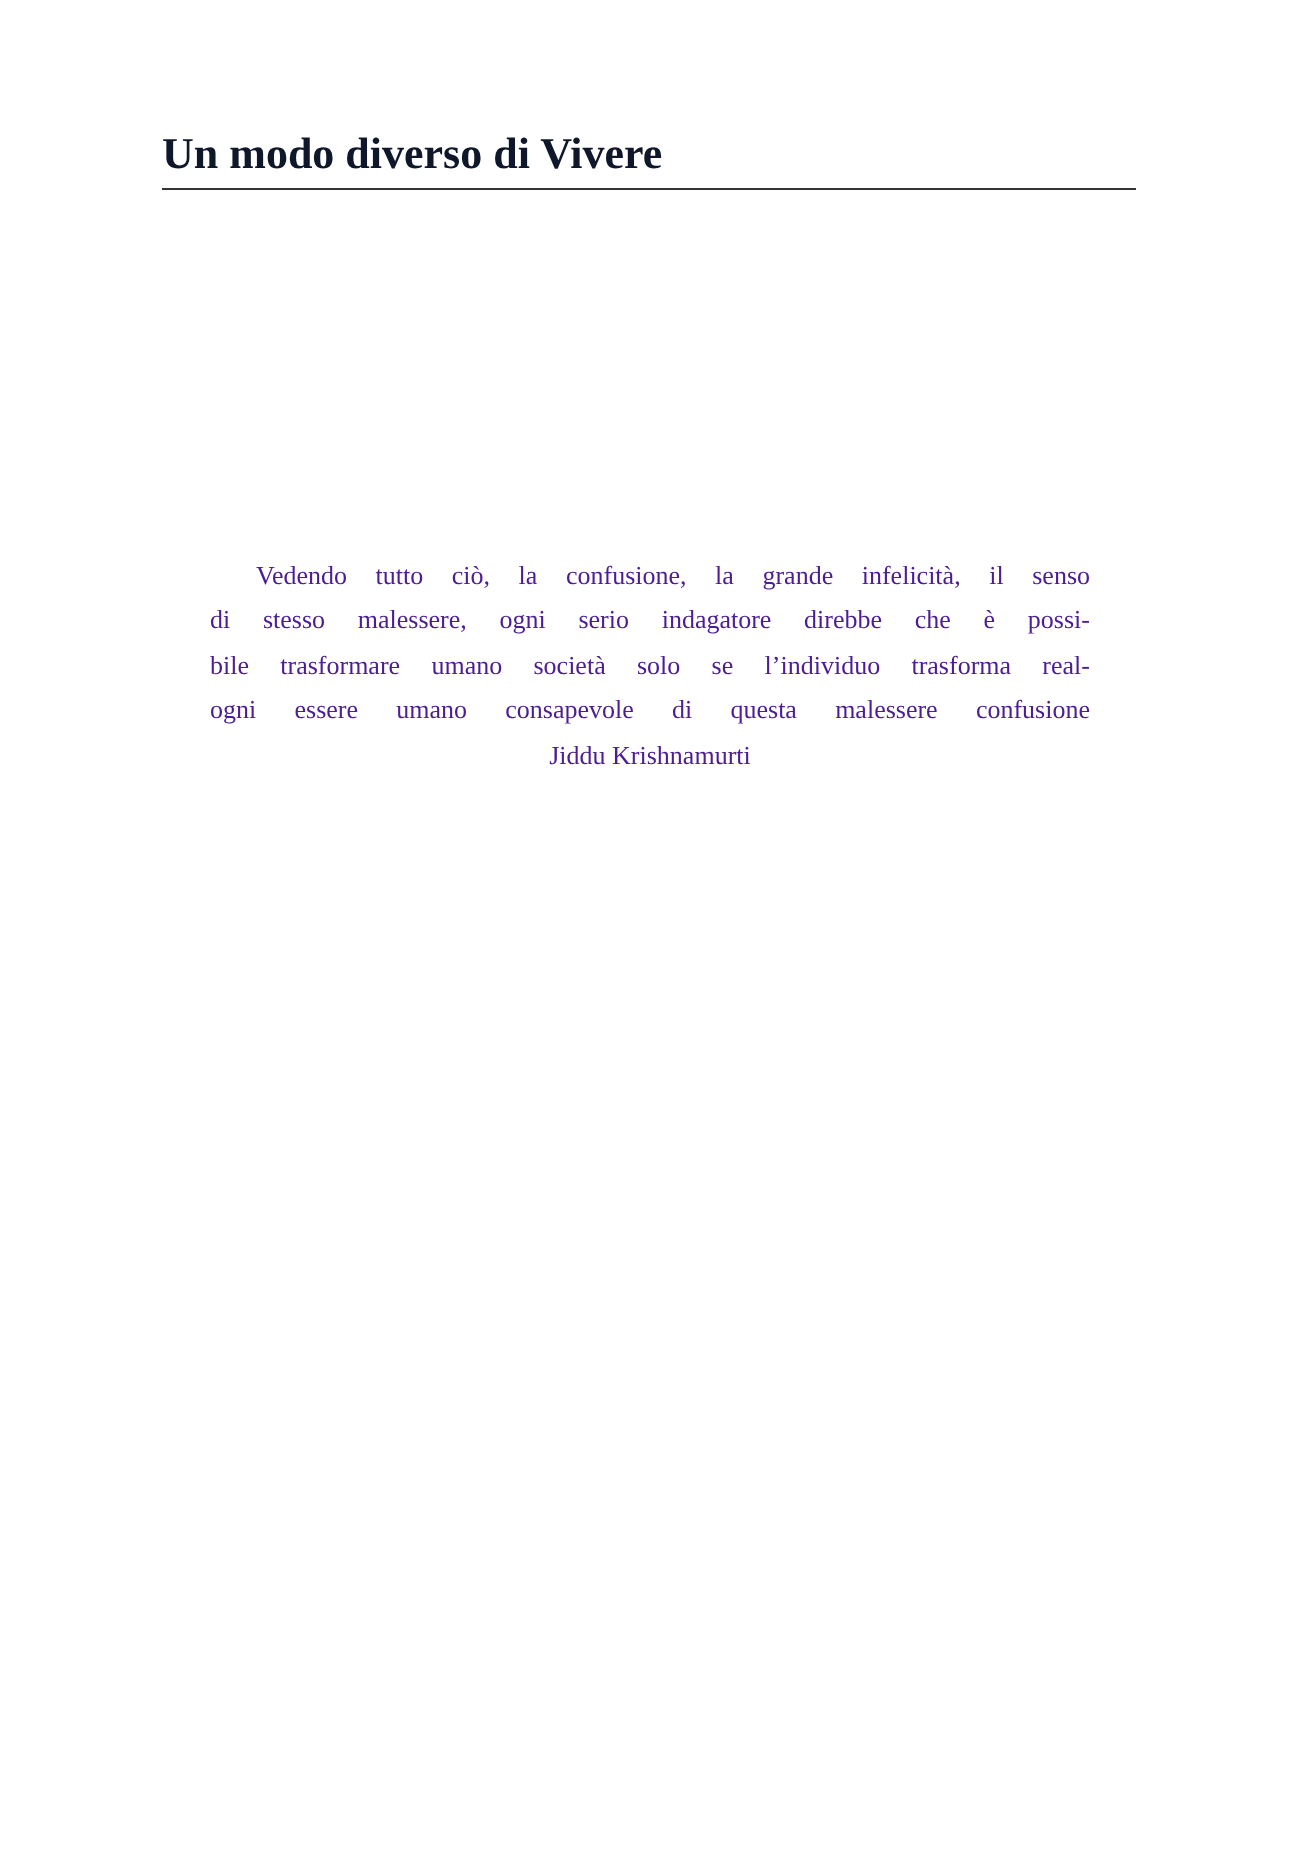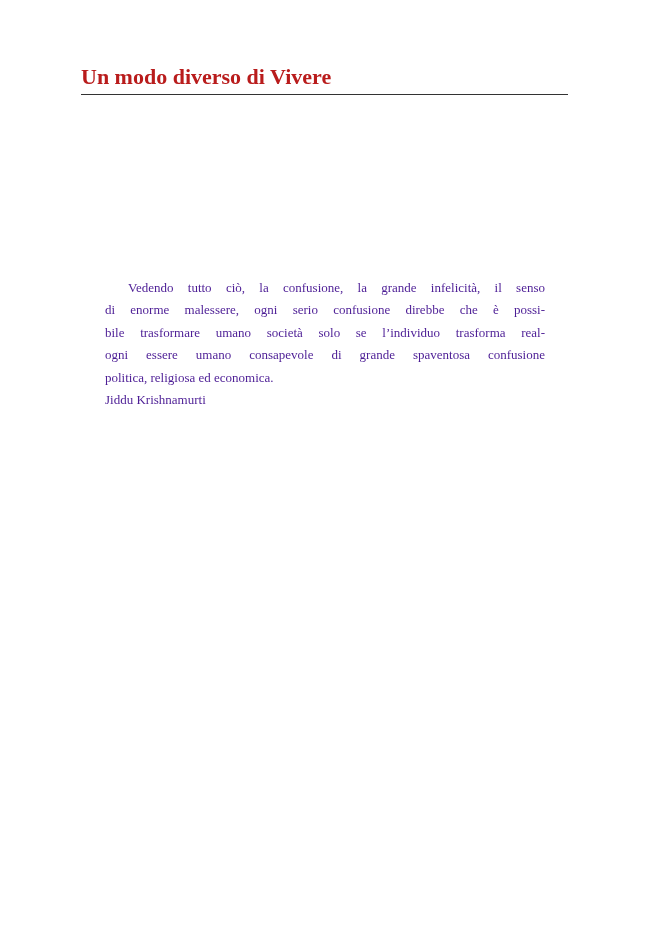--- a/index.html
+++ b/index.html
@@ -23,21 +23,21 @@
       height: 30px;
       border-bottom: 1.5px solid #333333;
     }
     .running-head .title {
       position: absolute;
       left: 0;
       top: 0;
       font-size: 22px;
       font-weight: bold;
       line-height: 26px;
-      color: #b91c1c;
+      color: #0f172a;
       white-space: nowrap;
     }
     .epigraph {
       position: absolute;
       left: 105px;
       top: 277px;
       width: 440px;
       font-size: 13px;
       line-height: 22.4px;
       text-align: justify;
@@ -50,35 +50,34 @@
       white-space: nowrap;
     }
     .epigraph .line.last {
       text-align-last: left;
     }
     .epigraph .line.indent {
       padding-left: 23px;
     }
     .epigraph .attribution {
       display: block;
-      text-align: left;
+      text-align: center;
       margin-top: 0;
     }
   </style>
 </head>
 <body>
 
 <div class="running-head">
   <span class="title">Un modo diverso di Vivere</span>
 </div>
 
 <div class="epigraph">
   <div>
     <span class="line indent">Vedendo tutto ciò, la confusione, la grande infelicità, il senso</span>
-    <span class="line">di enorme malessere, ogni serio confusione direbbe che è possi-</span>
+    <span class="line">di stesso malessere, ogni serio indagatore direbbe che è possi-</span>
     <span class="line">bile trasformare umano società solo se l’individuo trasforma real-</span>
   </div>
   <div>
-    <span class="line">ogni essere umano consapevole di grande spaventosa confusione</span>
-    <span class="line last">politica, religiosa ed economica.</span>
+    <span class="line">ogni essere umano consapevole di questa malessere confusione</span>
   </div>
   <span class="attribution">Jiddu Krishnamurti</span>
 </div>
 
 </body></html>

